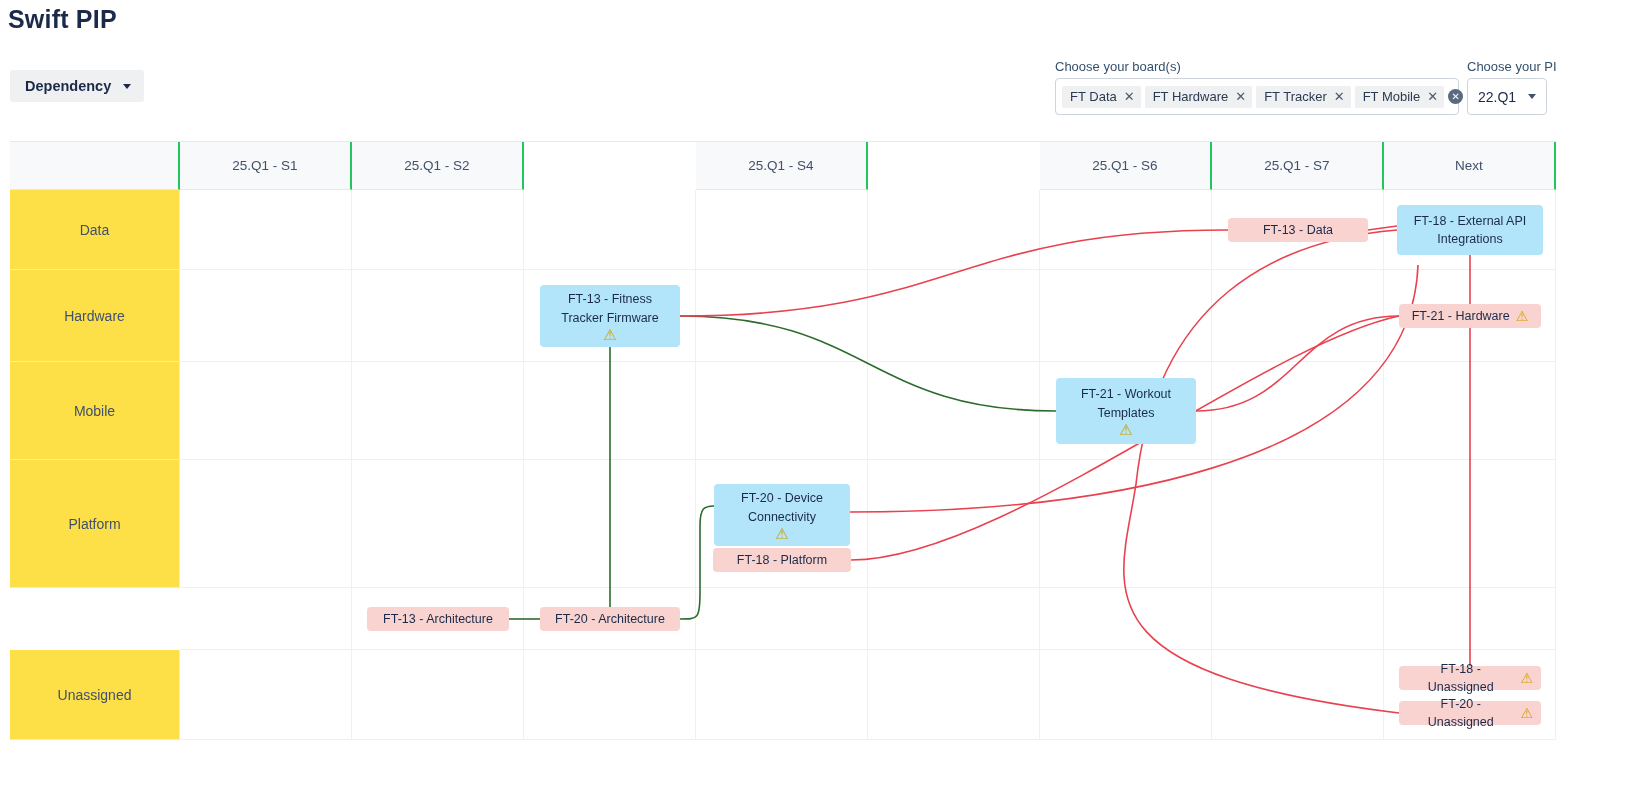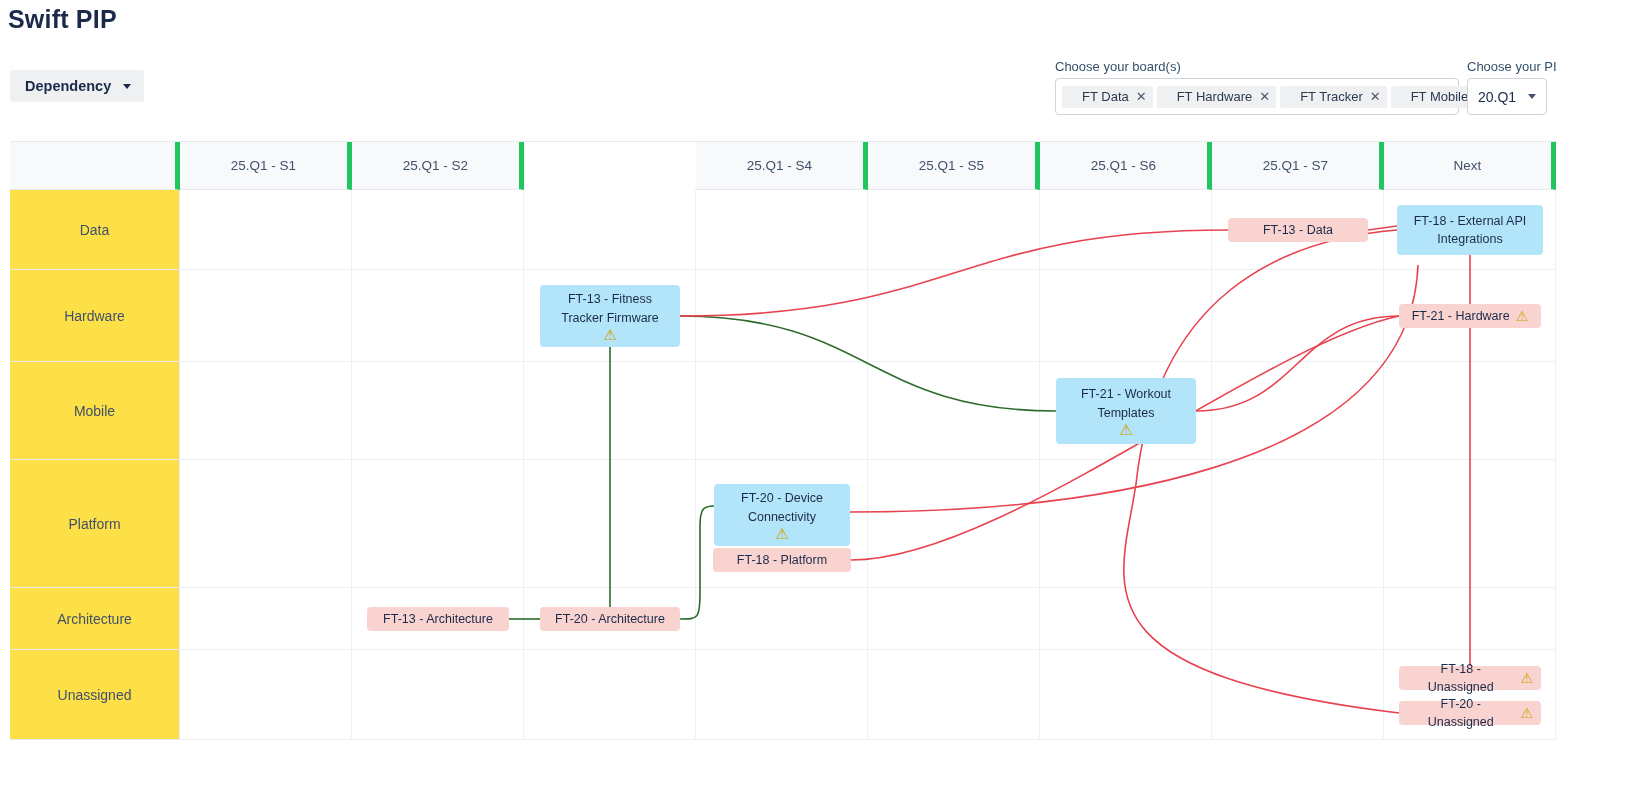--- a/index.html
+++ b/index.html
@@ -43,21 +43,21 @@
   .board-select {
     position: absolute; left: 1055px; top: 78px;
     width: 404px; height: 37px;
     border: 1px solid #cdd4dc; border-radius: 4px; background: #fff;
     display: flex; align-items: center; padding: 0 6px; gap: 4px;
     cursor: text;
   }
   .chip {
     background: #eef0f2; border-radius: 2px;
     height: 22px; display: flex; align-items: center; gap: 7px;
-    padding: 0 6px 0 20px; font-size: 13px; color: #2b3a50;
+    padding: 0 6px 0 8px; font-size: 13px; color: #2b3a50;
     white-space: nowrap;
   }
   .chip .x { font-size: 13px; color: #4a5a70; cursor: pointer; line-height: 1; }
   .clear-all {
     margin-left: auto; width: 15px; height: 15px; border-radius: 50%;
     background: #5a6b80; color: #fff; font-size: 10px; line-height: 15px;
     text-align: center; cursor: pointer; flex: 0 0 auto;
   }
   .dd-caret { margin: 0 6px 0 12px; cursor: pointer; flex: 0 0 auto; }
 
@@ -70,21 +70,21 @@
   }
 
   
   .grid {
     position: absolute; left: 10px; top: 141px;
     width: 1546px; height: 600px;
     border-top: 1px solid #e6eaee;
   }
   .col-head {
     position: absolute; top: 0; height: 48px;
-    background: #f7f9fa; border-right: 5px solid #22c55e;
+    background: #f7f9fa; border-right: 2px solid #22c55e;
     border-bottom: 1px solid #e6eaee;
     display: flex; align-items: center; justify-content: center;
     font-size: 13.5px; color: #41506b;
   }
   .row-head {
     position: absolute; left: 0; width: 170px;
     background: #fde047; border-right: 1px solid #e6eaee;
     border-bottom: 1px solid #e6eaee;
     display: flex; align-items: center; justify-content: center;
     font-size: 14px; color: #41506b;
@@ -141,21 +141,21 @@
       <span>FT Mobile</span>
       <span class="x">✕</span>
     </div>
     <span class="clear-all">✕</span>
     <span class="chev thin dd-caret"></span>
   </div>
 
   <div class="field-label" id="pi-label">Choose your PI</div>
 
   <div class="pi-select">
-    <span>20.Q1</span>
+    <span>22.Q1</span>
     <span class="chev thin"></span>
   </div>
 
   <div class="grid" id="grid">
     <svg class="links" id="links" viewBox="0 0 1546 600">
         <path d="M 499 477 L 530 477" stroke="#2d6b2d" fill="none" stroke-width="1.6"></path>
         <path d="M 600 465 C 600 322, 600 348, 600 205" stroke="#2d6b2d" fill="none" stroke-width="1.6"></path>
         <path d="M 670 174 C 858 174, 858 269, 1046 269" stroke="#2d6b2d" fill="none" stroke-width="1.6"></path>
         <path d="M 670 477 C 688 477, 690 477, 690 451
       L 690 384 C 690 366, 694 364, 704 364" stroke="#2d6b2d" fill="none" stroke-width="1.6"></path>
@@ -171,23 +171,20 @@
   <div class="col-head" style="left: 0px; width: 170px;"></div>
       <div class="col-head" style="left: 170px; width: 172px;">
         <span>25.Q1 - S1</span>
       </div>
       <div class="col-head" style="left: 342px; width: 172px;">
         <span>25.Q1 - S2</span>
       </div>
       <div class="col-head" style="left: 686px; width: 172px;">
         <span>25.Q1 - S4</span>
       </div>
-      <div class="col-head" style="left: 858px; width: 172px;">
-        <span>25.Q1 - S5</span>
-      </div>
       <div class="col-head" style="left: 1030px; width: 172px;">
         <span>25.Q1 - S6</span>
       </div>
       <div class="col-head" style="left: 1202px; width: 172px;">
         <span>25.Q1 - S7</span>
       </div>
       <div class="col-head" style="left: 1374px; width: 172px;">
         <span>Next</span>
       </div>
       <div class="row-head" style="top: 48px; height: 80px;">
@@ -227,23 +224,20 @@
         <span>Platform</span>
       </div>
       <div class="cell" style="left: 170px; top: 318px; width: 172px; height: 128px;"></div>
       <div class="cell" style="left: 342px; top: 318px; width: 172px; height: 128px;"></div>
       <div class="cell" style="left: 514px; top: 318px; width: 172px; height: 128px;"></div>
       <div class="cell" style="left: 686px; top: 318px; width: 172px; height: 128px;"></div>
       <div class="cell" style="left: 858px; top: 318px; width: 172px; height: 128px;"></div>
       <div class="cell" style="left: 1030px; top: 318px; width: 172px; height: 128px;"></div>
       <div class="cell" style="left: 1202px; top: 318px; width: 172px; height: 128px;"></div>
       <div class="cell" style="left: 1374px; top: 318px; width: 172px; height: 128px;"></div>
-      <div class="row-head" style="top: 446px; height: 62px;">
-        <span>Architecture</span>
-      </div>
       <div class="cell" style="left: 170px; top: 446px; width: 172px; height: 62px;"></div>
       <div class="cell" style="left: 342px; top: 446px; width: 172px; height: 62px;"></div>
       <div class="cell" style="left: 514px; top: 446px; width: 172px; height: 62px;"></div>
       <div class="cell" style="left: 686px; top: 446px; width: 172px; height: 62px;"></div>
       <div class="cell" style="left: 858px; top: 446px; width: 172px; height: 62px;"></div>
       <div class="cell" style="left: 1030px; top: 446px; width: 172px; height: 62px;"></div>
       <div class="cell" style="left: 1202px; top: 446px; width: 172px; height: 62px;"></div>
       <div class="cell" style="left: 1374px; top: 446px; width: 172px; height: 62px;"></div>
       <div class="row-head" style="top: 508px; height: 90px;">
         <span>Unassigned</span>

